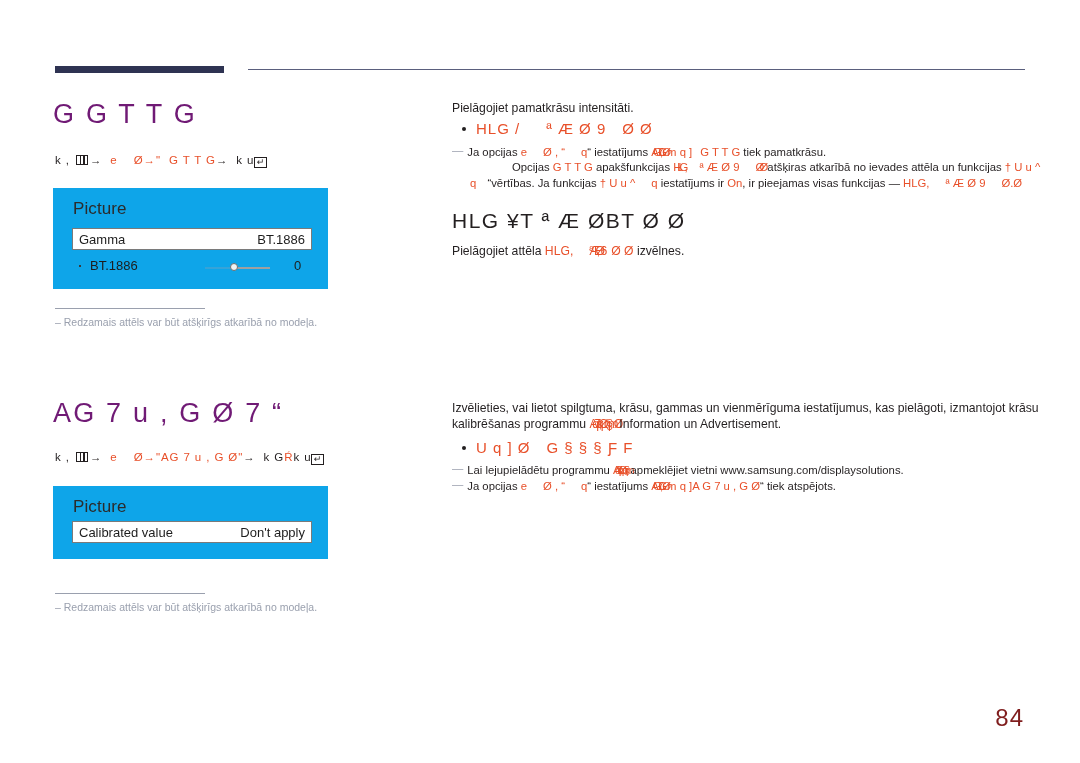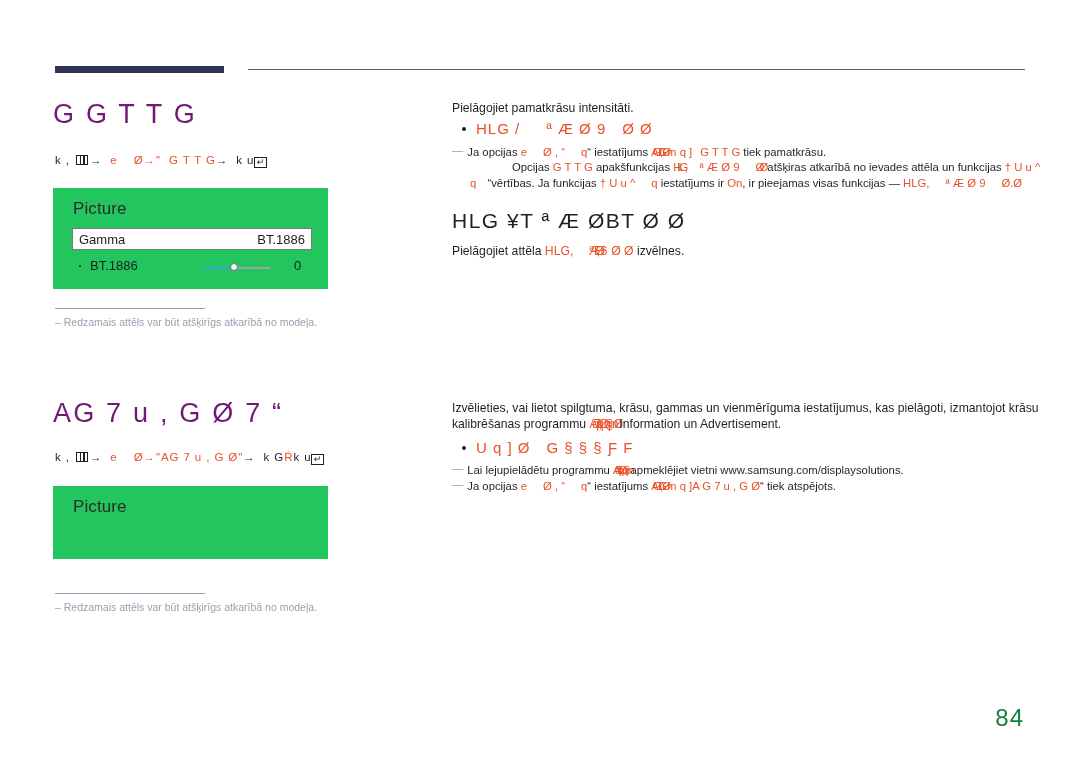--- a/index.html
+++ b/index.html
@@ -89,21 +89,21 @@
     box-sizing: border-box;
     text-align: center;
     font-size: 9px;
     line-height: 9px;
     color: #231f20;
   }
 
   
   .osd-panel {
     position: absolute;
-    background: #22c55e;
+    background: #0ea5e9;
     box-sizing: border-box;
     padding-left: 47px;
   }
   #panel-gamma { left: 53px; top: 188px; width: 275px; height: 101px; }
   #panel-calibrated { left: 53px; top: 486px; width: 275px; height: 73px; }
 
   .osd-title {
     position: absolute;
     left: 20px;
     top: 11px;
@@ -266,21 +266,21 @@
   .sp { display: inline-block; width: 8px; }
   .sp2 { display: inline-block; width: 16px; }
   .sp3 { display: inline-block; width: 26px; }
 
   
   .page-number {
     position: absolute;
     right: 56px;
     top: 704px;
     font-size: 24px;
-    color: #15803d;
+    color: #7f1d1d;
     letter-spacing: 1px;
   }
 </style>
 </head>
 <body>
 
 <div class="top-rule-thick"></div>
 <div class="top-rule-thin"></div>
 
 <div class="sec-heading" id="heading-gamma">G G T T G</div>
@@ -315,20 +315,24 @@
 
 <div class="sec-heading" id="heading-calibrated">AG 7  u , G Ø 7  “</div>
 
 <div class="breadcrumb" id="breadcrumb-calibrated">
   <span>k ,</span>
   <span class="menu-glyph"></span><span>→</span><span class="sp"></span><span class="accent">e</span><span class="sp2"></span><span class="accent">Ø</span><span class="accent">→</span><span class="accent">"</span><span class="accent">AG 7  u , G Ø</span><span class="accent">"</span><span>→</span><span class="sp"></span><span>k G</span><span class="accent">Ŕ</span><span>k u</span><span class="enter-glyph">↵</span>
 </div>
 
 <div class="osd-panel" id="panel-calibrated">
   <div class="osd-title">Picture</div>
+  <div class="osd-row">
+    <span class="osd-row-label">Calibrated value</span>
+    <span class="osd-row-value">Don't apply</span>
+  </div>
 </div>
 
 <div class="note-rule" id="note-rule-2"></div>
 <div class="note-text" id="note-text-2">
   <span>–&nbsp;</span><span>Redzamais attēls var būt atšķirīgs atkarībā no modeļa.</span>
 </div>
 
 <div class="body-text" style="left:452px; top:100px;">Pielāgojiet pamatkrāsu intensitāti.</div>
 
 <div class="bullet-row" style="left:462px; top:121px;">

